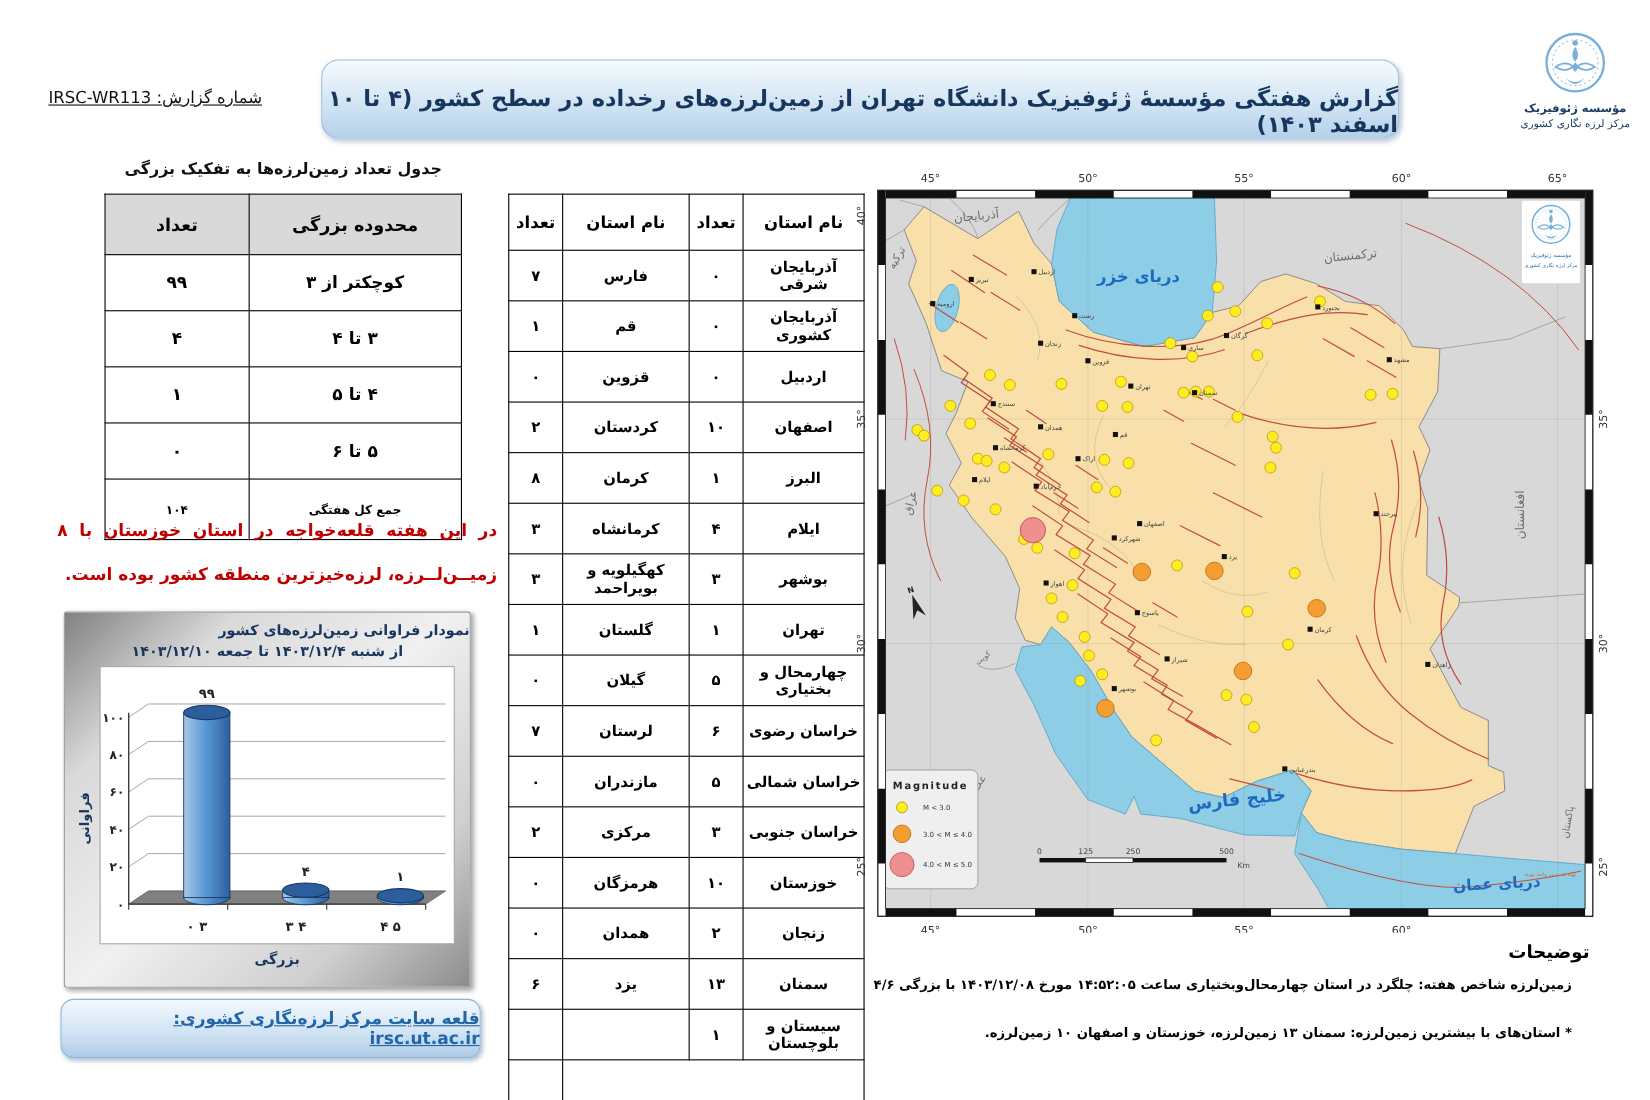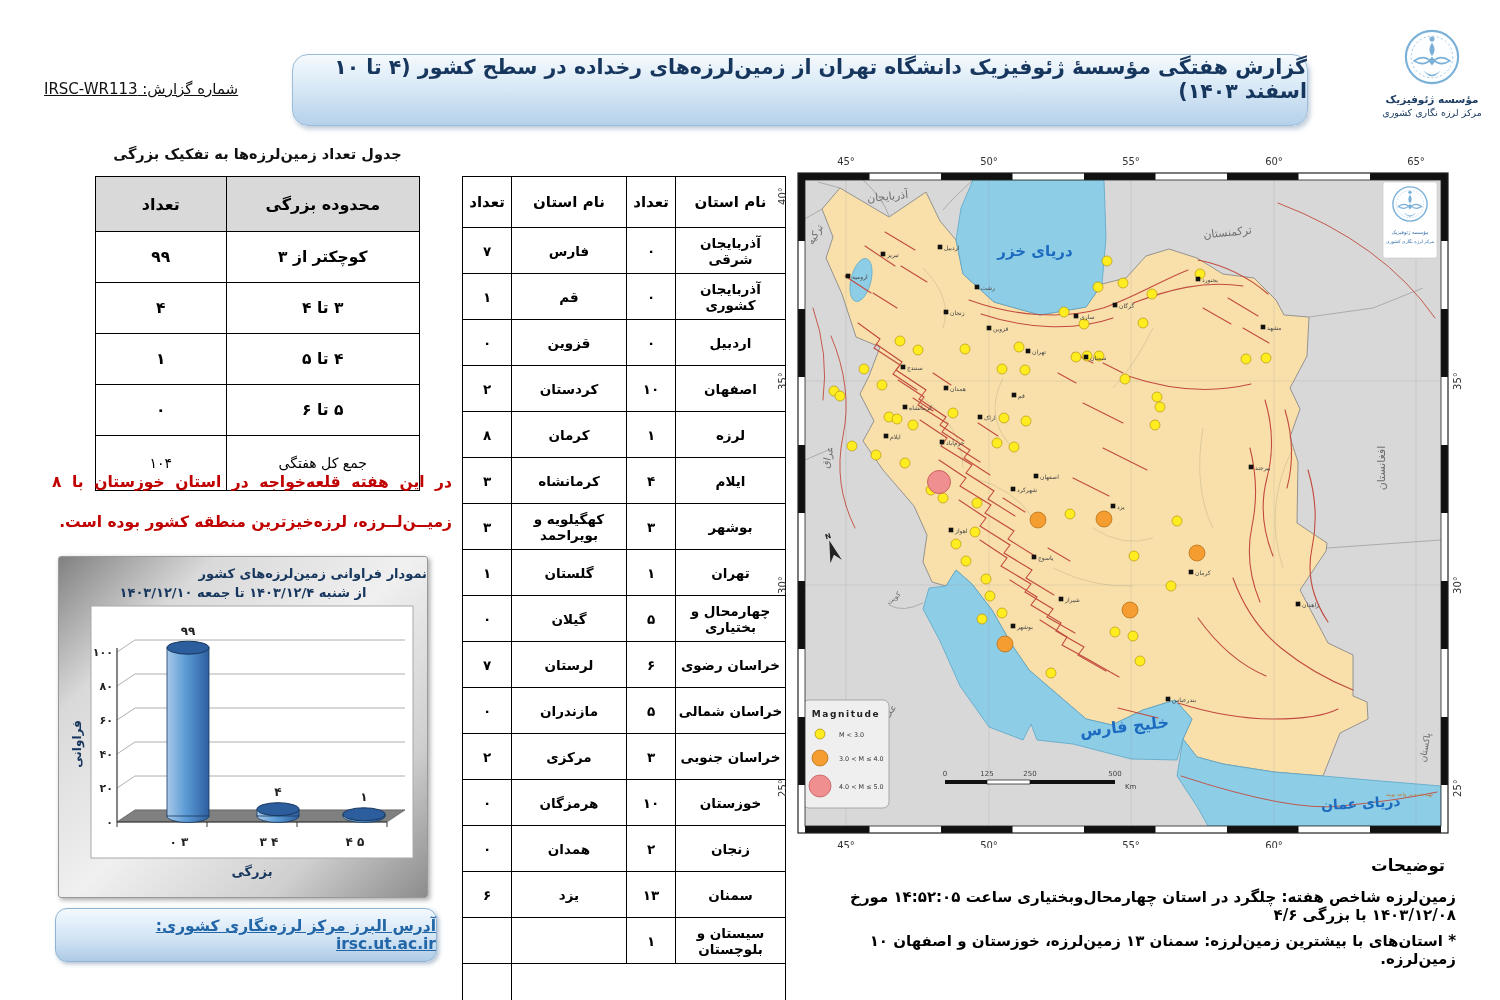--- a/index.html
+++ b/index.html
@@ -4,35 +4,35 @@
 <style>
   html,body{margin:0;padding:0;background:#fff;}
   .page{position:relative;width:1500px;height:1000px;background:#fff;overflow:hidden;
         font-family:"DejaVu Sans",sans-serif;direction:rtl;}
   .abs{position:absolute;}
 
   
   .banner{left:292px;top:54px;width:978px;height:70px;border-radius:16px;
     background:linear-gradient(180deg,#f5fafd 0%,#dcebf7 40%,#b5d1ea 100%);
     border:1px solid #9cbcd9;box-shadow:2px 3px 5px rgba(110,140,170,.45);
-    display:flex;align-items:flex-start;justify-content:center;padding-left:36px;}
+    display:flex;align-items:flex-end;justify-content:center;}
   .banner .t{font-size:20.5px;font-weight:bold;color:#17365d;}
   .report-no{left:44px;top:80px;font-size:15px;color:#111;text-decoration:underline;}
   .logo-wrap{left:1372px;top:28px;width:120px;text-align:center;}
   .logo-wrap .cap1{font-size:10.5px;color:#1c3c63;font-weight:bold;margin-top:3px;}
   .logo-wrap .cap2{font-size:9.5px;color:#1c3c63;margin-top:2px;}
 
   
   .sec-title{font-weight:bold;font-size:14.5px;color:#111;text-align:center;}
   table.grid{border-collapse:collapse;table-layout:fixed;}
   table.grid th,table.grid td{border:1px solid #000;text-align:center;vertical-align:middle;padding:2px;}
   .mag-table{left:95px;top:176px;width:325px;}
   .mag-table th{background:#d9d9d9;font-size:16px;height:50px;}
   .mag-table td{font-size:15.5px;font-weight:600;height:46px;}
-  .mag-table tr.total td{font-weight:normal;font-size:14px;height:50px;}
+  .mag-table tr.total td{font-weight:bold;font-size:11px;height:50px;}
   .red-note{left:52px;top:462px;width:400px;font-size:15.5px;font-weight:bold;color:#c00000;
             line-height:40px;text-align:justify;}
 
   .chart-box{left:58px;top:556px;width:368px;height:340px;border:1px solid #999;border-radius:3px;
     background:linear-gradient(135deg,#818181 0%,#d9d9d9 22%,#f0f0f0 50%,#cfcfcf 78%,#8c8c8c 100%);
     box-shadow:2px 2px 5px rgba(0,0,0,.35);}
   .chart-title{margin-top:9px;font-size:13px;font-weight:bold;color:#17365d;}
   .chart-sub{margin-top:4px;text-align:center;font-size:13px;font-weight:bold;color:#17365d;}
   svg.chart{display:block;margin:4px auto 0;}
 
@@ -45,21 +45,21 @@
   
   .prov-table{left:462px;top:176px;width:303px;}
   .prov-table th{font-size:15px;height:46px;background:#fff;}
   .prov-table td{font-size:13.5px;font-weight:600;height:41px;}
   .prov-table td.cnt{width:44px;}
   .prov-table tr.border-row td{height:108px;font-size:14px;font-weight:bold;}
 
   
   .map-wrap{left:773px;top:148px;width:700px;height:700px;}
   .notes-head{right:55px;top:856px;font-size:16.5px;font-weight:bold;color:#000;}
-  .notes-line{right:44px;width:665px;font-size:15px;font-weight:bold;color:#000;}
+  .notes-line{right:71px;width:665px;font-size:12px;font-weight:bold;color:#000;}
   svg text{direction:ltr;}
 </style>
 </head>
 <body>
 
 <div class="page">
 
   <svg width="0" height="0" style="position:absolute">
     <symbol id="ut-emblem" viewBox="0 0 60 60">
       <circle cx="30" cy="30" r="27" fill="#fdfeff" stroke="#7ab0d8" stroke-width="2.2"></circle>
@@ -164,21 +164,21 @@
         <rect x="276" y="210.3" width="42" height="1.7" fill="url(#cyl)" stroke="#17375e" stroke-width="0.8"></rect>
         <ellipse cx="297" cy="210.3" rx="21" ry="6.5" fill="#2c5d9c" stroke="#17375e" stroke-width="1"></ellipse>
         <text x="297" y="197.3" text-anchor="middle" font-size="12" font-weight="bold" fill="#222">۱</text>
         <text x="288" y="242" text-anchor="middle" font-size="12" font-weight="bold" fill="#222">۴ ۵</text>
         <text x="14" y="140" font-size="12" font-weight="bold" fill="#17365d" transform="rotate(-90 14 140)" text-anchor="middle">فراوانی</text>
         <text x="185" y="272" text-anchor="middle" font-size="13" font-weight="bold" fill="#17365d">بزرگی</text>
       </svg>
   </div>
 
   <div class="abs link-box">
-    <a href="#">آدرس البرز مرکز لرزه‌نگاری کشوری: irsc.ut.ac.ir</a>
+    <a href="#">قلعه سایت مرکز لرزه‌نگاری کشوری: irsc.ut.ac.ir</a>
   </div>
 
   <table class="abs grid prov-table">
     <thead>
       <tr>
         <th style="width:105px">نام استان</th>
         <th style="width:44px">تعداد</th>
         <th style="width:110px">نام استان</th>
         <th style="width:44px">تعداد</th>
       </tr>
@@ -202,21 +202,21 @@
           <td>قزوین</td>
           <td class="cnt">۰</td>
         </tr>
         <tr>
           <td>اصفهان</td>
           <td class="cnt">۱۰</td>
           <td>کردستان</td>
           <td class="cnt">۲</td>
         </tr>
         <tr>
-          <td>لرزه</td>
+          <td>البرز</td>
           <td class="cnt">۱</td>
           <td>کرمان</td>
           <td class="cnt">۸</td>
         </tr>
         <tr>
           <td>ایلام</td>
           <td class="cnt">۴</td>
           <td>کرمانشاه</td>
           <td class="cnt">۳</td>
         </tr>

